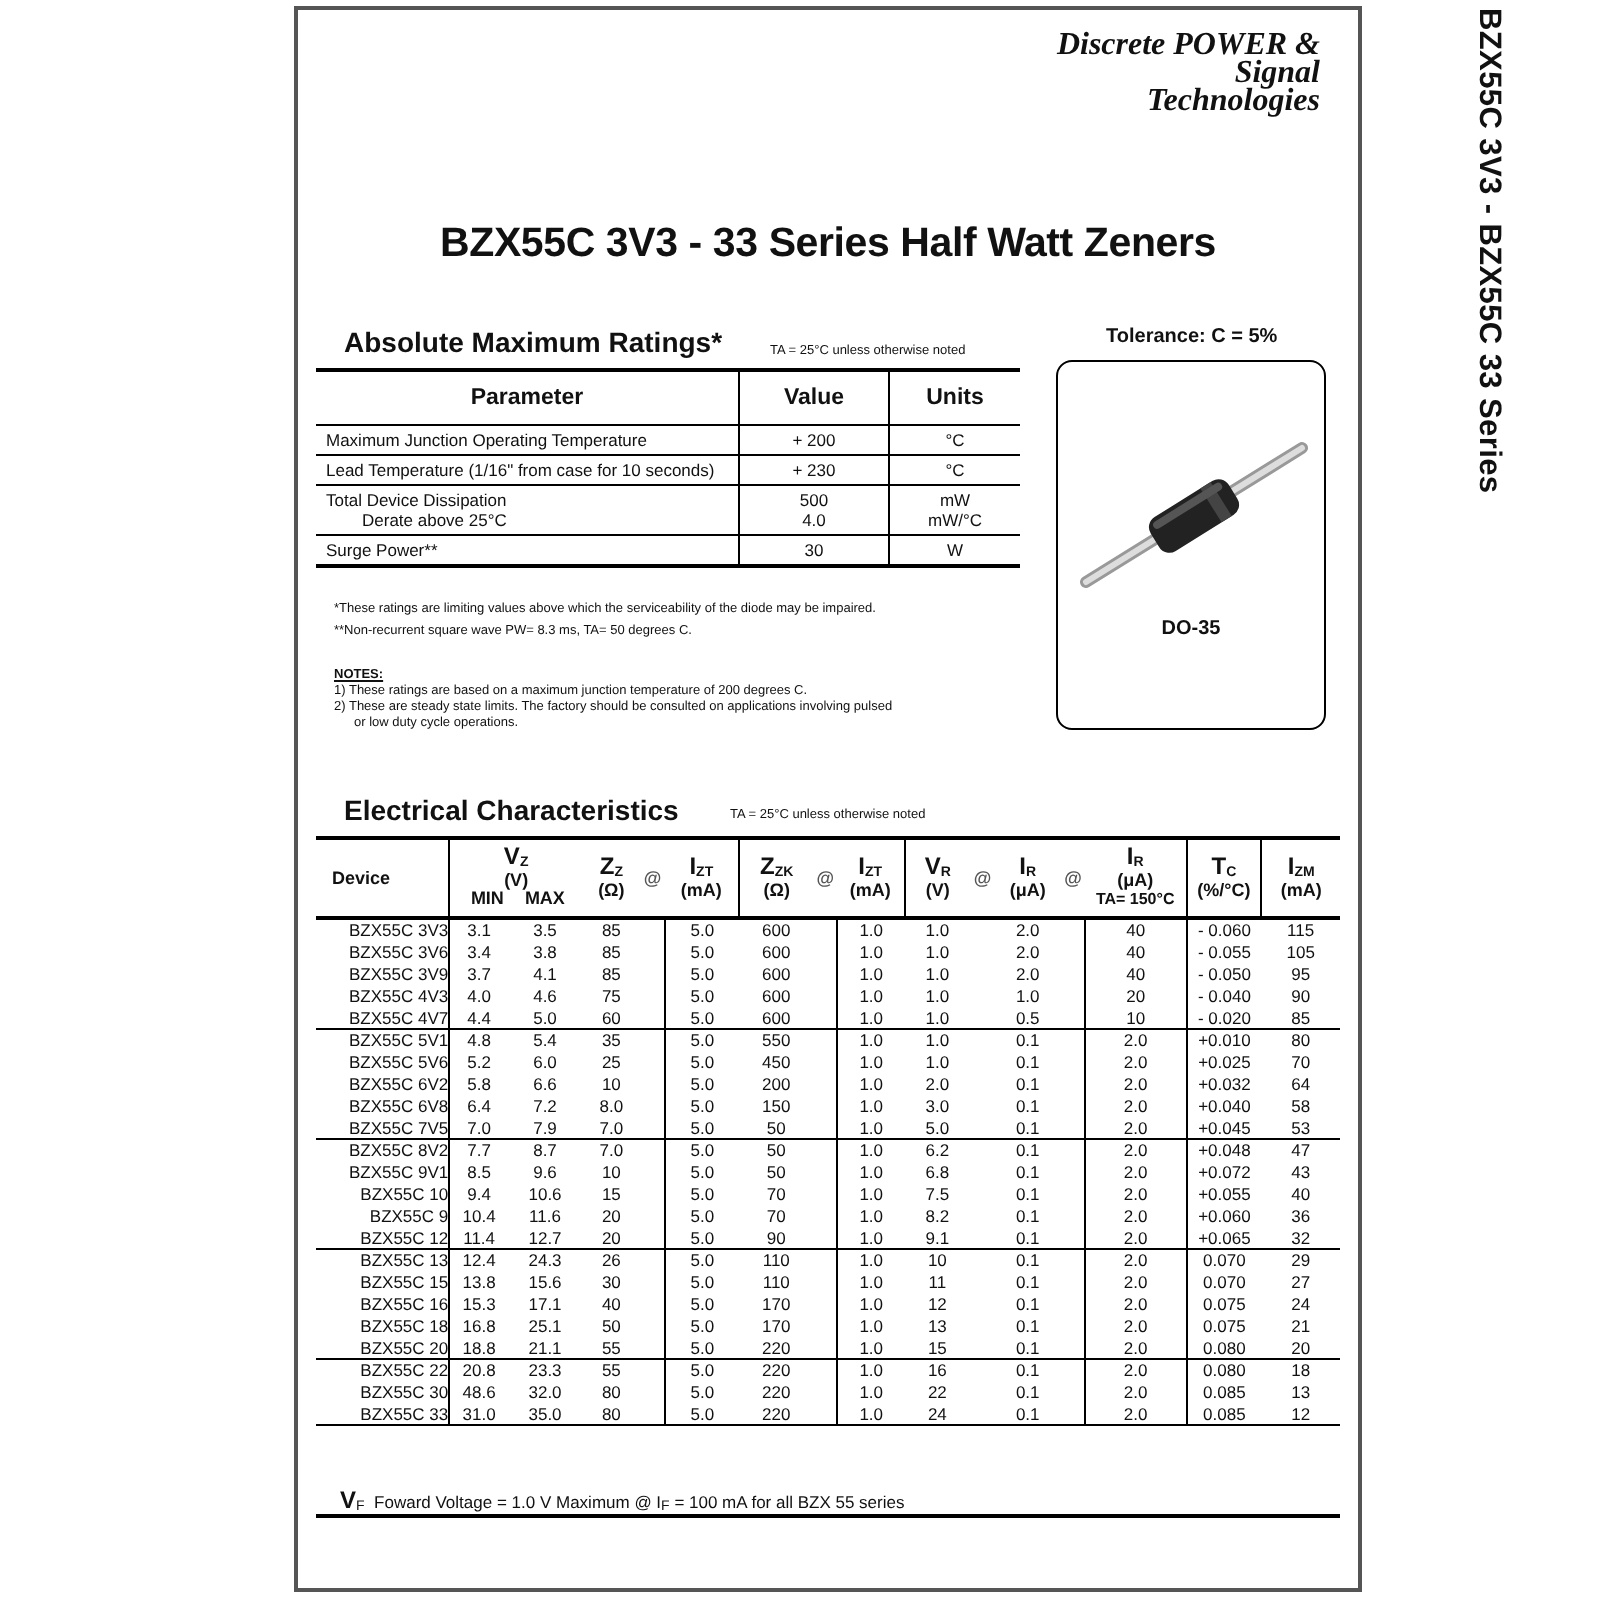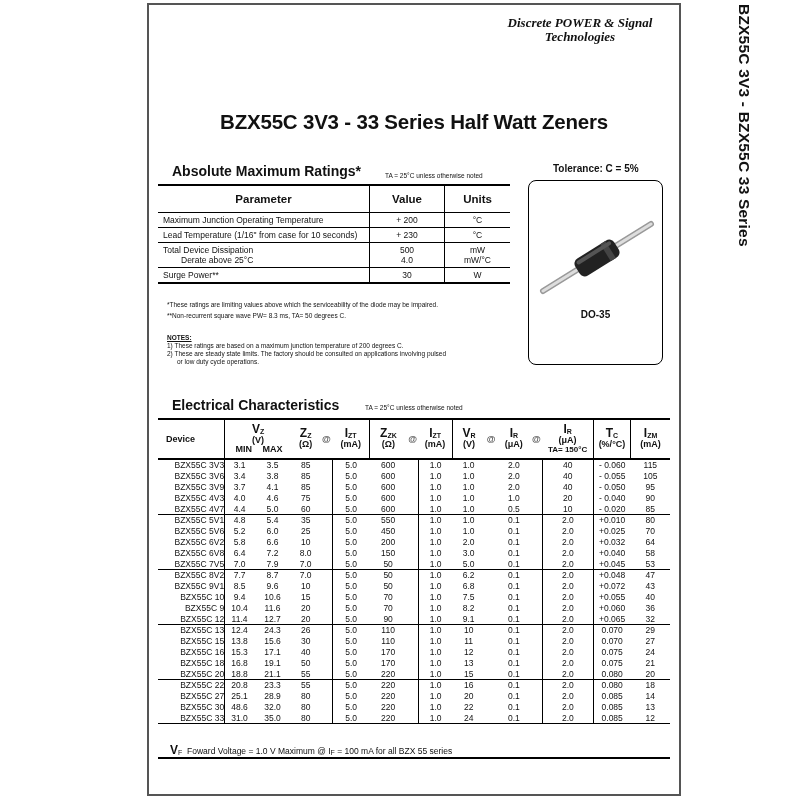--- a/index.html
+++ b/index.html
@@ -1,19 +1,19 @@
 <!DOCTYPE html>
 <html><head>
 <meta charset="utf-8">
 <style>
   html, body { margin:0; padding:0; background:#fff; }
   body { width:800px; height:800px; position:relative; overflow:hidden; font-family:"Liberation Sans", sans-serif; color:#111; }
   .frame { position:absolute; left:147px; top:3px; width:534px; height:793px; border:2px solid #555; border-right:2px solid #555; box-sizing:border-box; }
   .side-title { position:absolute; left:735px; top:4px; transform-origin:left top; transform:rotate(90deg) translate(0,-100%); white-space:nowrap; font-weight:bold; font-size:15.5px; letter-spacing:0.2px; }
-  .brand { position:absolute; left:500px; top:16px; width:160px; text-align:center; font-family:"Liberation Serif", serif; font-style:italic; font-weight:bold; font-size:13px; line-height:14px; }
+  .brand { position:absolute; left:500px; top:16px; width:160px; text-align:right; font-family:"Liberation Serif", serif; font-style:italic; font-weight:bold; font-size:16px; line-height:14px; }
   .main-title { position:absolute; left:148px; width:532px; top:110px; text-align:center; font-weight:bold; font-size:20.5px; letter-spacing:-0.2px; }
   .sec-title { position:absolute; font-weight:bold; font-size:14px; }
   .note-small { position:absolute; font-size:6.5px; }
   table { border-collapse:collapse; position:absolute; }
   table.amr { left:158px; top:184px; width:352px; font-size:8.5px; }
   table.amr th { font-size:11.5px; font-weight:bold; height:24px; border-bottom:1px solid #000; }
   table.amr td { height:14px; padding:0 5px; border-bottom:1px solid #000; }
   table.amr tr:first-child { border-top:2px solid #000; }
   table.amr tr:last-child td { border-bottom:2px solid #000; }
   table.amr .c2, table.amr .c3 { text-align:center; border-left:1px solid #000; }
@@ -492,21 +492,21 @@
         <td></td>
         <td>0.1</td>
         <td></td>
         <td class="bl">2.0</td>
         <td class="bl">0.075</td>
         <td>24</td>
       </tr>
       <tr>
         <td class="dev">BZX55C 18</td>
         <td class="bl">16.8</td>
-        <td>19.1</td>
+        <td>25.1</td>
         <td>50</td>
         <td></td>
         <td class="bl">5.0</td>
         <td>170</td>
         <td></td>
         <td class="bl">1.0</td>
         <td>13</td>
         <td></td>
         <td>0.1</td>
         <td></td>
@@ -544,38 +544,20 @@
         <td>220</td>
         <td></td>
         <td class="bl">1.0</td>
         <td>16</td>
         <td></td>
         <td>0.1</td>
         <td></td>
         <td class="bl">2.0</td>
         <td class="bl">0.080</td>
         <td>18</td>
-      </tr>
-      <tr>
-        <td class="dev">BZX55C 27</td>
-        <td class="bl">25.1</td>
-        <td>28.9</td>
-        <td>80</td>
-        <td></td>
-        <td class="bl">5.0</td>
-        <td>220</td>
-        <td></td>
-        <td class="bl">1.0</td>
-        <td>20</td>
-        <td></td>
-        <td>0.1</td>
-        <td></td>
-        <td class="bl">2.0</td>
-        <td class="bl">0.085</td>
-        <td>14</td>
       </tr>
       <tr>
         <td class="dev">BZX55C 30</td>
         <td class="bl">48.6</td>
         <td>32.0</td>
         <td>80</td>
         <td></td>
         <td class="bl">5.0</td>
         <td>220</td>
         <td></td>

